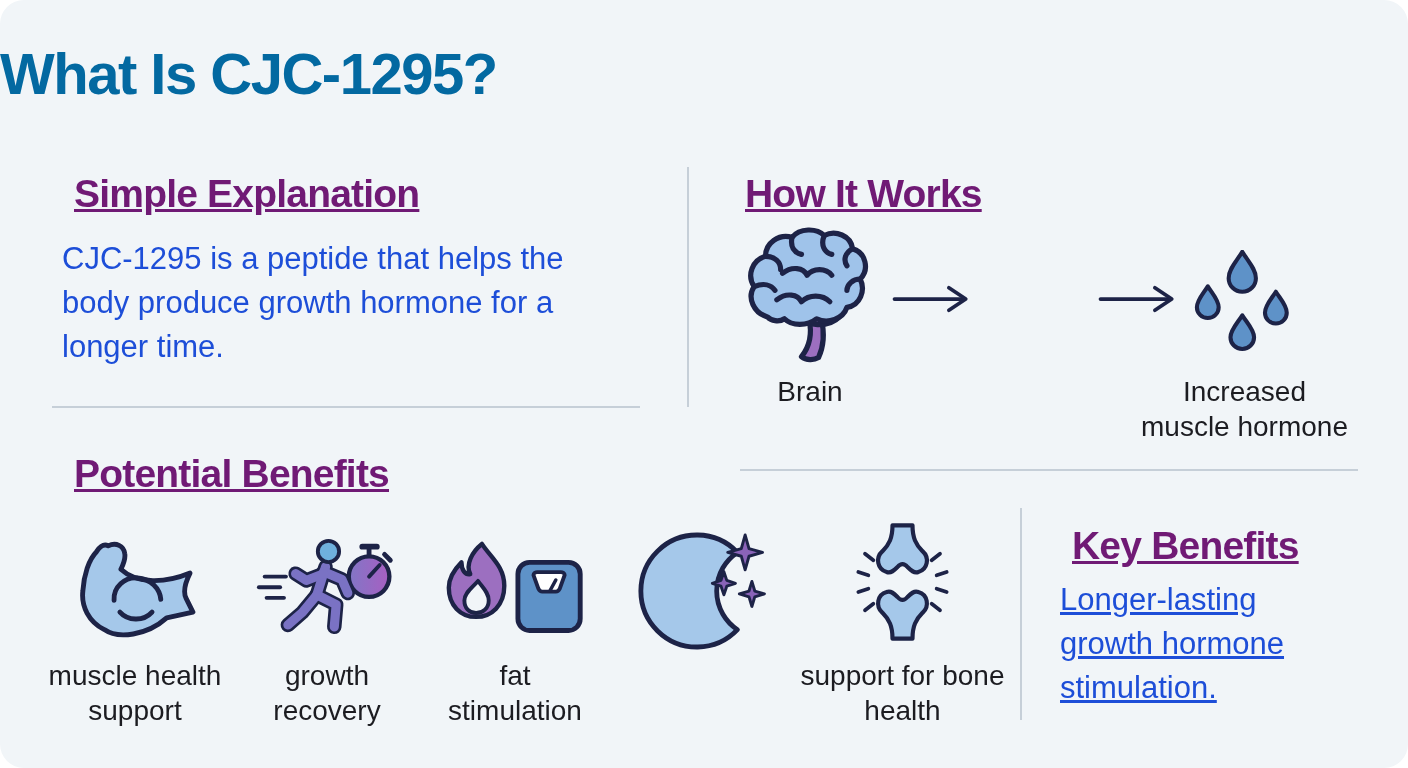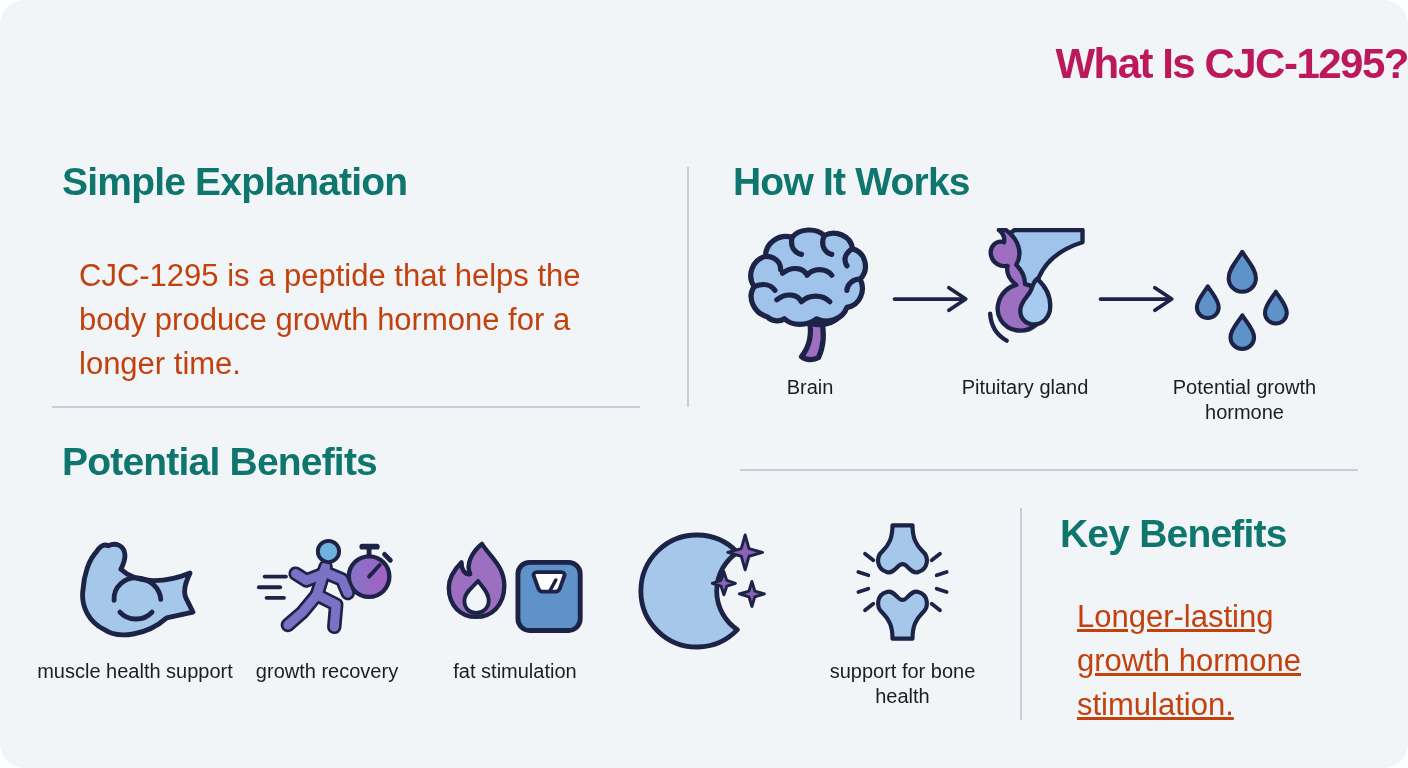--- a/index.html
+++ b/index.html
@@ -2,29 +2,29 @@
 <html><head>
 <meta charset="utf-8">
 <style>
   html,body { margin:0; padding:0; background:#ffffff; font-family:"Liberation Sans", sans-serif; }
   .canvas {
     position:relative; width:1408px; height:768px;
     background:#f1f5f8; border-radius:24px; overflow:hidden;
   }
   .title {
     position:absolute; top:40px; left:0; width:100%; margin:0;
-    text-align:right; font-size:42px; font-weight:800; letter-spacing:-1.5px;
-    color:#be185d;
+    text-align:left; font-size:58px; font-weight:800; letter-spacing:-1.5px;
+    color:#0369a1;
   }
   .sec-heading {
-    position:absolute; margin:0; font-size:39px; font-weight:800;
-    letter-spacing:-0.8px; color:#0f766e;
+    position:absolute; margin:12px; font-size:39px; font-weight:800;
+    letter-spacing:-0.8px; color:#701a75;text-decoration:underline;
   }
   .body-text {
-    position:absolute; margin:17px; font-size:31px; color:#c2410c; line-height:1.42;
+    position:absolute; margin:0; font-size:31px; color:#1d4ed8; line-height:1.42;
   }
   .divider { position:absolute; background:#c6cfd8; }
   #div-left-h  { left:52px;  top:406px; width:588px; height:2px; }
   #div-mid-v   { left:687px; top:167px; width:2px;  height:240px; }
   #div-right-h { left:740px; top:469px; width:618px; height:2px; }
   #div-kf-v    { left:1020px;top:508px; width:2px;  height:212px; }
 
   #se-heading { left:62px;  top:160px; }
   #se-body    { left:62px;  top:237px; width:525px; }
   #pb-heading { left:62px;  top:440px; }
@@ -32,21 +32,21 @@
   #kf-heading { left:1060px;top:512px; }
   #kf-body    { left:1060px;top:578px; width:295px;text-decoration:underline; }
 
   .step, .benefit {
     position:absolute; display:flex; flex-direction:column; align-items:center;
   }
   .icon-box { display:flex; align-items:flex-end; justify-content:center; }
   .step .icon-box { height:140px; }
   .benefit .icon-box { height:146px; }
   .item-label {
-    font-size:20px; color:#1c1c21; text-align:center; line-height:1.24; margin-top:7px;
+    font-size:28px; color:#1c1c21; text-align:center; line-height:1.24; margin-top:7px;
   }
   #step-brain     { left:730px;  top:228px; width:160px; }
   #step-pituitary { left:940px;  top:228px; width:170px; }
   #step-droplets  { left:1137px; top:228px; width:215px; }
   .arrow { position:absolute; }
   #arrow-1 { left:890px;  top:284px; }
   #arrow-2 { left:1096px; top:284px; }
 
   #benefit-muscle { left:30px;  top:506px; width:210px; }
   #benefit-runner { left:232px; top:506px; width:190px; }
@@ -94,33 +94,20 @@
 
   <span class="arrow" id="arrow-1">
     <svg viewBox="0 0 88 32" width="84" height="30">
       <g fill="none" stroke="#1d2347" stroke-width="4" stroke-linecap="round" stroke-linejoin="round">
         <line x1="4" y1="16" x2="76" y2="16"></line>
         <path d="M62 4 L80 16 L62 28"></path>
       </g>
     </svg>
   </span>
 
-  <div class="step" id="step-pituitary">
-    <span class="icon-box">
-      <svg viewBox="0 0 140 160" width="122" height="140">
-        <g stroke="#1d2347" stroke-width="5" stroke-linecap="round" stroke-linejoin="round">
-          <path fill="#9fc3ea" d="M58 2 L136 2 L136 16 C110 24 94 38 86 56 C82 65 82 72 84 80 L64 86 C60 62 62 24 50 8 Z"></path>
-          <path fill="#9c6fc0" d="M48 2 C62 12 68 28 60 42 C66 48 70 56 70 64 C82 66 92 77 92 90 C92 107 77 120 60 117 C44 114 35 99 40 84 C43 74 51 67 60 65 C53 60 48 52 50 43 C42 45 33 40 31 31 C29 21 37 13 46 16 C47 10 44 5 40 2 Z"></path>
-          <path fill="#a6cbee" d="M84 58 C93 66 99 77 99 89 C99 103 89 112 77 110 C67 108 62 98 66 88 C69 80 76 76 78 68 C80 62 81 60 84 58 Z"></path>
-          <path fill="none" d="M30 98 C31 112 38 123 49 129"></path>
-        </g>
-      </svg>
-    </span>
-    <span class="item-label">Pituitary gland</span>
-  </div>
 
   <span class="arrow" id="arrow-2">
     <svg viewBox="0 0 88 32" width="84" height="30">
       <g fill="none" stroke="#1d2347" stroke-width="4" stroke-linecap="round" stroke-linejoin="round">
         <line x1="4" y1="16" x2="76" y2="16"></line>
         <path d="M62 4 L80 16 L62 28"></path>
       </g>
     </svg>
   </span>
 
@@ -128,21 +115,21 @@
     <span class="icon-box">
       <svg viewBox="0 0 130 130" width="118" height="118">
         <g fill="#5e92c8" stroke="#1d2347" stroke-width="4.5" stroke-linejoin="round">
           <path d="M62 2 C68 12 77 21 77 31 A15 15 0 1 1 47 31 C47 21 56 12 62 2 Z"></path>
           <path d="M24 40 C29 48 36 55 36 63 A12 12 0 1 1 12 63 C12 55 19 48 24 40 Z"></path>
           <path d="M99 46 C104 54 111 61 111 69 A12 12 0 1 1 87 69 C87 61 94 54 99 46 Z"></path>
           <path d="M62 72 C67 80 75 88 75 96 A13 13 0 1 1 49 96 C49 88 57 80 62 72 Z"></path>
         </g>
       </svg>
     </span>
-    <span class="item-label">Potential growth hormone</span>
+    <span class="item-label">Increased muscle hormone</span>
   </div>
 
   <div class="divider" id="div-right-h"></div>
 
   <h2 class="sec-heading" id="pb-heading">Potential Benefits</h2>
 
   <div class="benefit" id="benefit-muscle">
     <span class="icon-box">
       <svg viewBox="0 0 135 115" width="132" height="112">
         <g stroke="#1d2347" stroke-width="5" stroke-linecap="round" stroke-linejoin="round">

